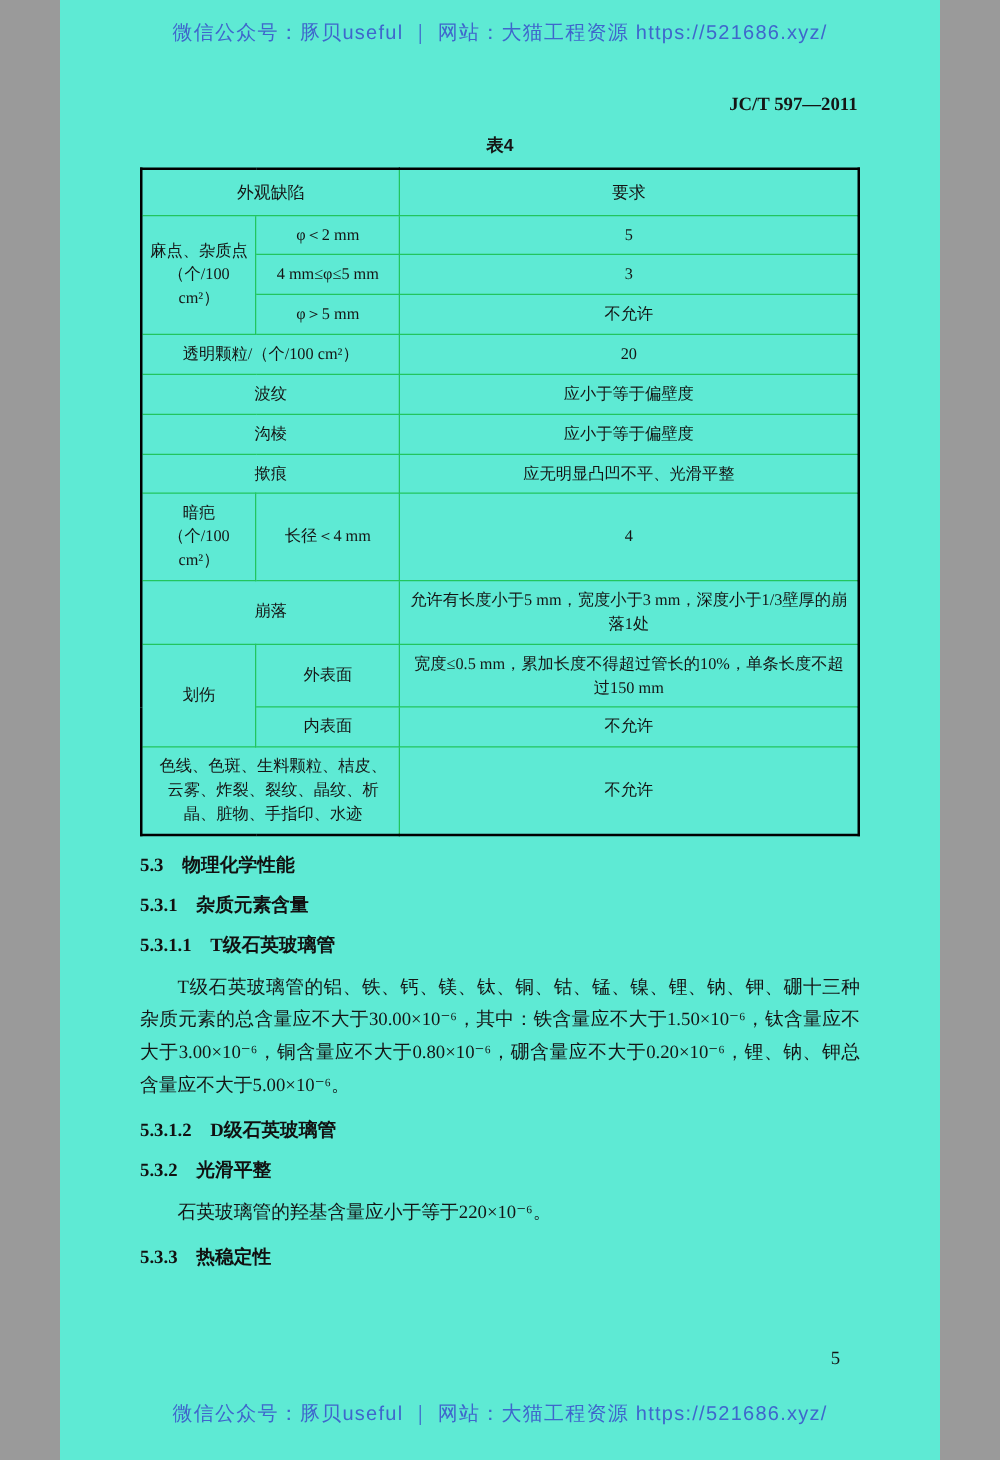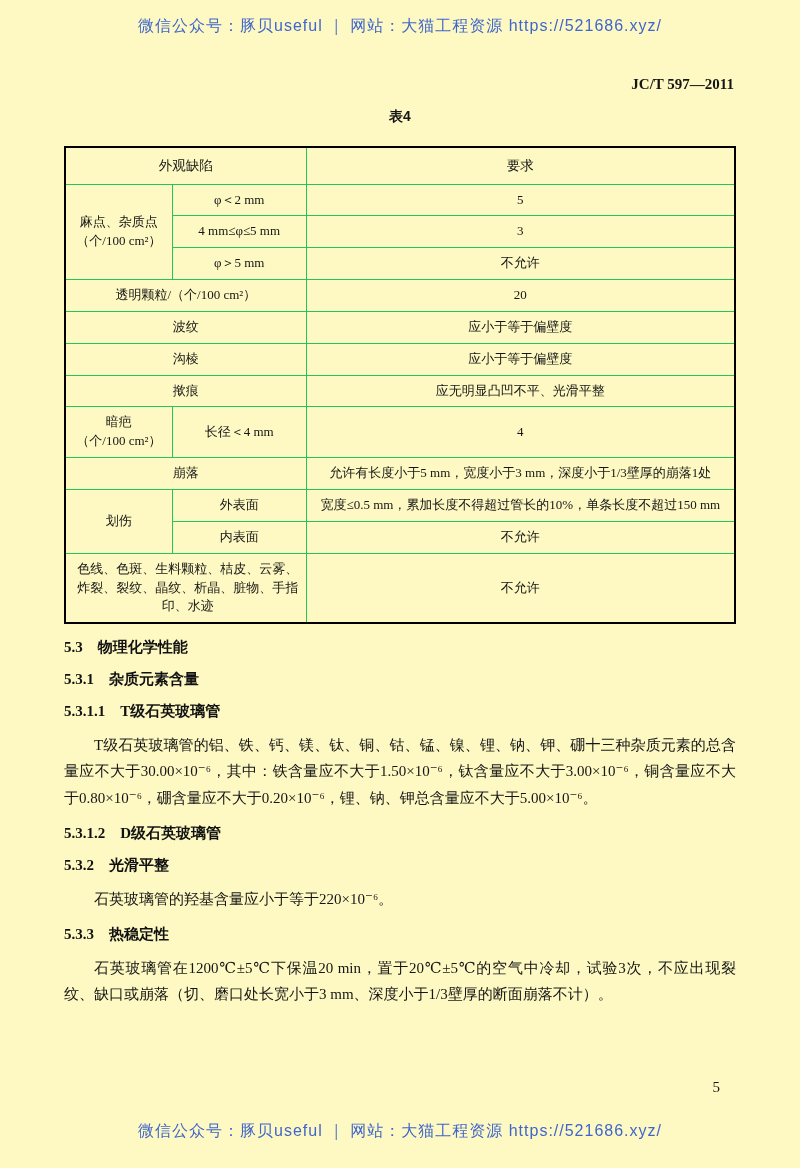--- a/index.html
+++ b/index.html
@@ -1,34 +1,34 @@
 <!DOCTYPE html>
 <html><head>
 <meta charset="utf-8">
 <style>
   * { margin:0; padding:0; box-sizing:border-box; }
   html,body { background:#9a9a9a; }
   .page {
-    width:800px; height:1168px; margin:0 auto; background:#fef9c3;
+    width:704px; height:1168px; margin:0 auto; background:#5eead4;
     position:relative; overflow:hidden;
     font-family:"Liberation Serif","DejaVu Serif",serif; color:#151515;
   }
   .watermark {
     position:absolute; left:0; width:100%; text-align:center;
     color:#3f66cc; font-size:16px; letter-spacing:1px;
     font-family:"Liberation Sans","DejaVu Sans",sans-serif;
   }
   .watermark.top { top:16px; }
   .watermark.bottom { bottom:26px; }
   .doc-number {
     position:absolute; top:76px; right:66px;
     font-size:15px; font-weight:bold;
   }
   .content { position:absolute; top:108px; left:64px; right:64px; }
-  .table-title { text-align:center; font-weight:bold; font-size:14px; margin-bottom:20px;
+  .table-title { text-align:center; font-weight:bold; font-size:14px; margin-bottom:8px;
     font-family:"Liberation Sans","DejaVu Sans",sans-serif; }
   table { width:100%; border-collapse:collapse; border:2px solid #000; font-size:13px; }
   td {
     border:1px solid #22c55e; text-align:center; vertical-align:middle;
     padding:6px 6px; line-height:1.45;
   }
   td.thead { font-size:13.5px; padding:8px 6px; }
   td.left { text-align:center; padding-left:10px; }
   col.c1 { width:16%; }
   col.c2 { width:20%; }
@@ -129,21 +129,20 @@
 
     <div class="sections">
       <div class="sec-heading">5.3　物理化学性能</div>
       <div class="sec-heading">5.3.1　杂质元素含量</div>
       <div class="sec-heading">5.3.1.1　T级石英玻璃管</div>
       <p class="sec-body">T级石英玻璃管的铝、铁、钙、镁、钛、铜、钴、锰、镍、锂、钠、钾、硼十三种杂质元素的总含量应不大于30.00×10⁻⁶，其中：铁含量应不大于1.50×10⁻⁶，钛含量应不大于3.00×10⁻⁶，铜含量应不大于0.80×10⁻⁶，硼含量应不大于0.20×10⁻⁶，锂、钠、钾总含量应不大于5.00×10⁻⁶。</p>
       <div class="sec-heading">5.3.1.2　D级石英玻璃管</div>
       <div class="sec-heading">5.3.2　光滑平整</div>
       <p class="sec-body">石英玻璃管的羟基含量应小于等于220×10⁻⁶。</p>
       <div class="sec-heading">5.3.3　热稳定性</div>
-      <p class="sec-body">石英玻璃管在1200℃±5℃下保温20 min，置于20℃±5℃的空气中冷却，试验3次，不应出现裂纹、缺口或崩落（切、磨口处长宽小于3 mm、深度小于1/3壁厚的断面崩落不计）。</p>
     </div>
 
   </div>
 
   <div class="page-number">5</div>
 
   <div class="watermark bottom">微信公众号：豚贝useful ｜ 网站：大猫工程资源 https://521686.xyz/</div>
 
 </div>
 

